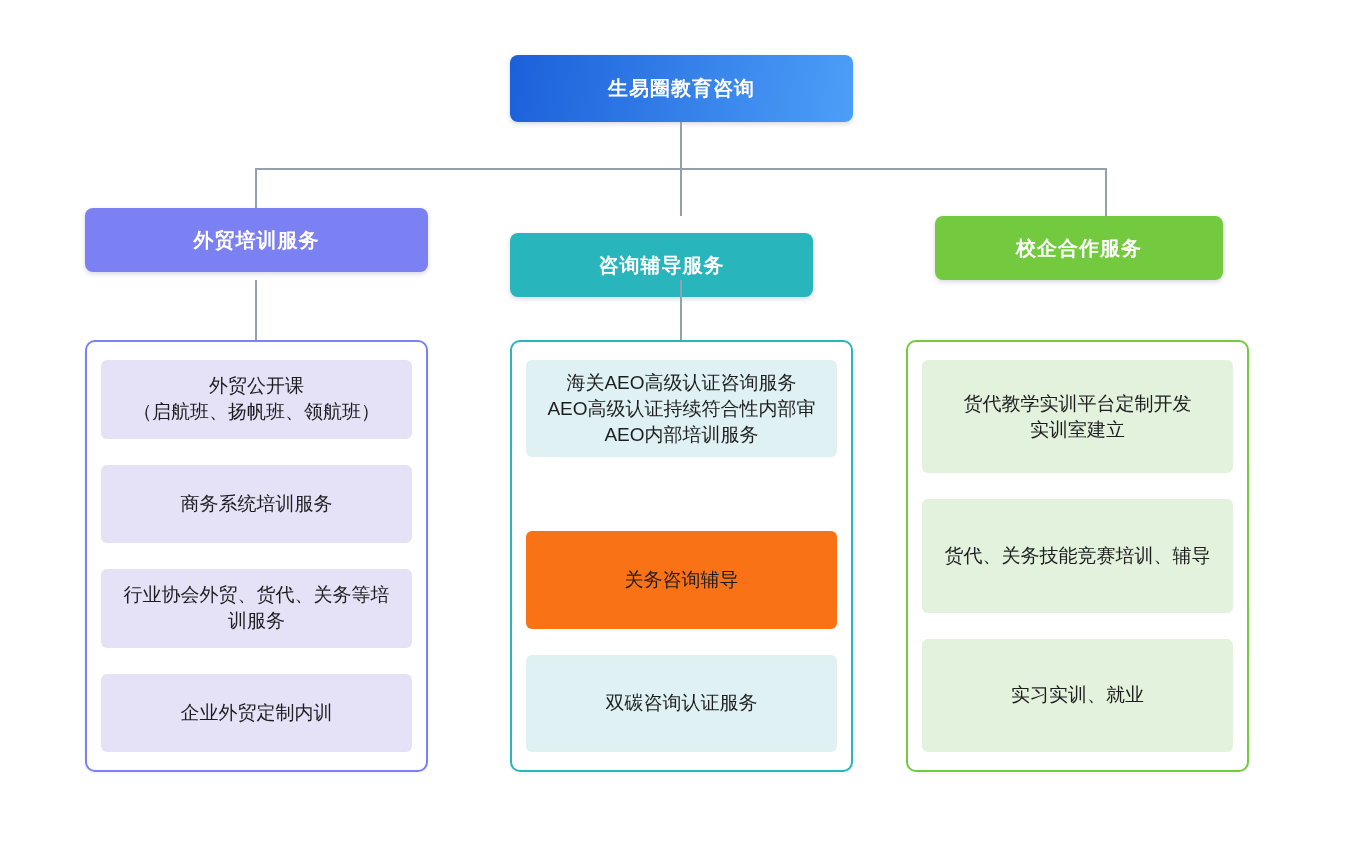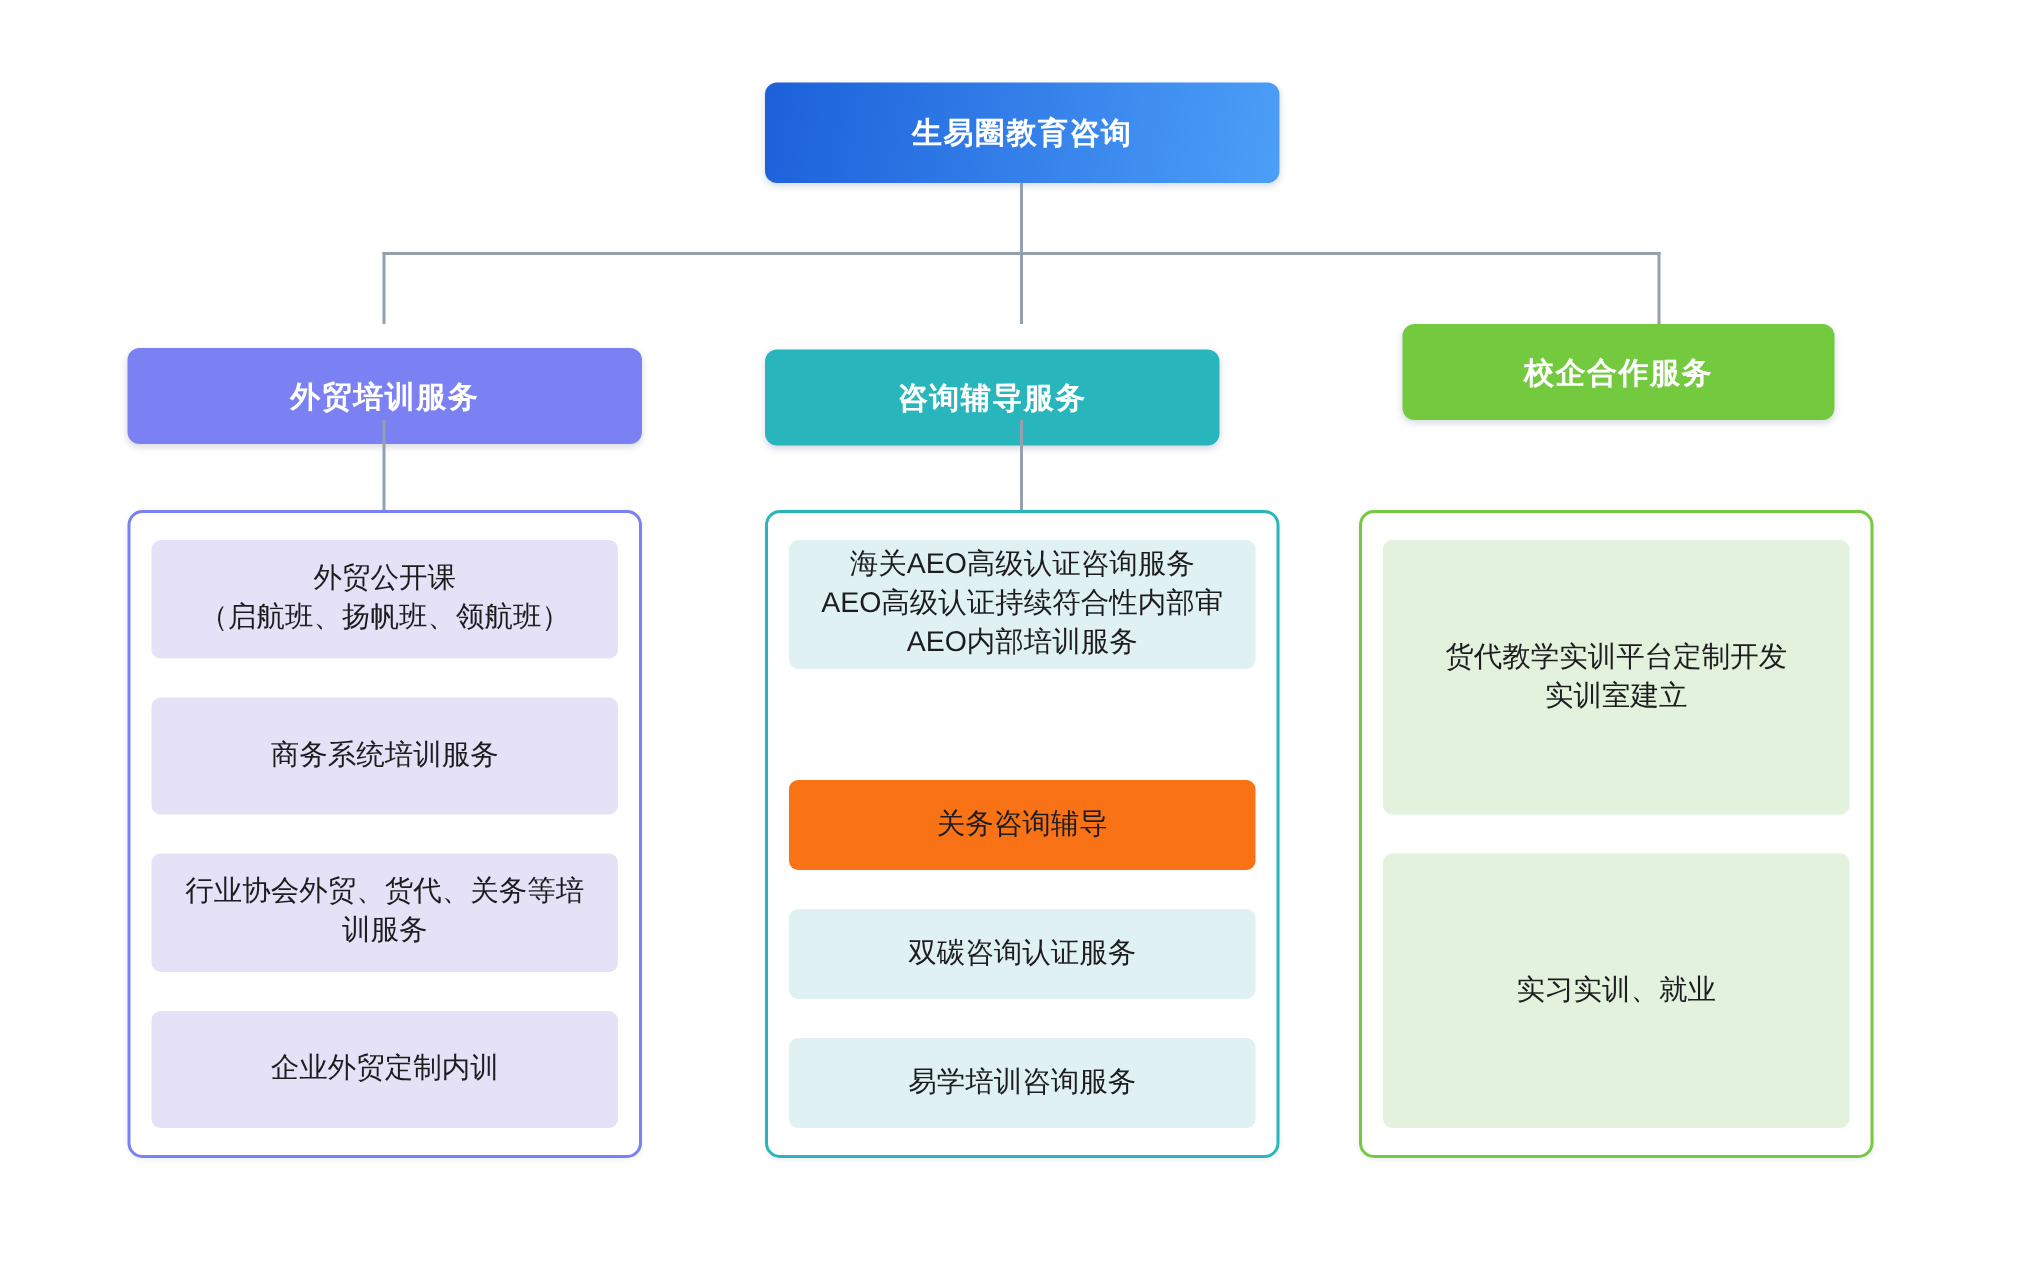--- a/index.html
+++ b/index.html
@@ -30,21 +30,21 @@
     justify-content: center;
     border-radius: 8px;
     color: #ffffff;
     font-weight: bold;
     font-size: 20px;
     letter-spacing: 1px;
     box-shadow: 0 2px 5px rgba(20, 45, 90, 0.18);
     box-sizing: border-box;
   }
   .node.root  { left: 510px; top: 55px;  width: 343px; height: 67px; font-family: Liberation Mono, monospace; }
-  .node.h1    { left: 85px;  top: 232px; width: 343px; height: 64px; }
+  .node.h1    { left: 85px;  top: 208px; width: 343px; height: 64px; }
   .node.h2    { left: 510px; top: 233px; width: 303px; height: 64px; }
   .node.h3    { left: 935px; top: 216px; width: 288px; height: 64px; font-family: Liberation Mono, monospace; }
   
   .group {
     position: absolute;
     top: 340px;
     width: 343px;
     height: 432px;
     box-sizing: border-box;
     background: #ffffff;
@@ -110,22 +110,22 @@
 训服务</div>
     <div class="item" style="background-color: rgb(229, 226, 248);">企业外贸定制内训</div>
   </div>
 
   <div class="group g2" style="border-color: rgb(40, 181, 187);">
     <div class="item" style="background-color: rgb(224, 241, 243);">海关AEO高级认证咨询服务
 AEO高级认证持续符合性内部审
 AEO内部培训服务</div>
     <div class="item" style="background-color: #f97316; margin-top: 48px;">关务咨询辅导</div>
     <div class="item" style="background-color: rgb(224, 241, 243);">双碳咨询认证服务</div>
-    <div class="item" style="background-color: rgb(224, 241, 243);">易学培训咨询服务</div>
   </div>
 
   <div class="group g3" style="border-color: rgb(116, 202, 63);">
     <div class="item" style="background-color: rgb(226, 242, 220);">货代教学实训平台定制开发
 实训室建立</div>
+    <div class="item" style="background-color: rgb(226, 242, 220);">货代、关务技能竞赛培训、辅导</div>
     <div class="item" style="background-color: rgb(226, 242, 220);">实习实训、就业</div>
   </div>
 
 </div>
 
 </body></html>

